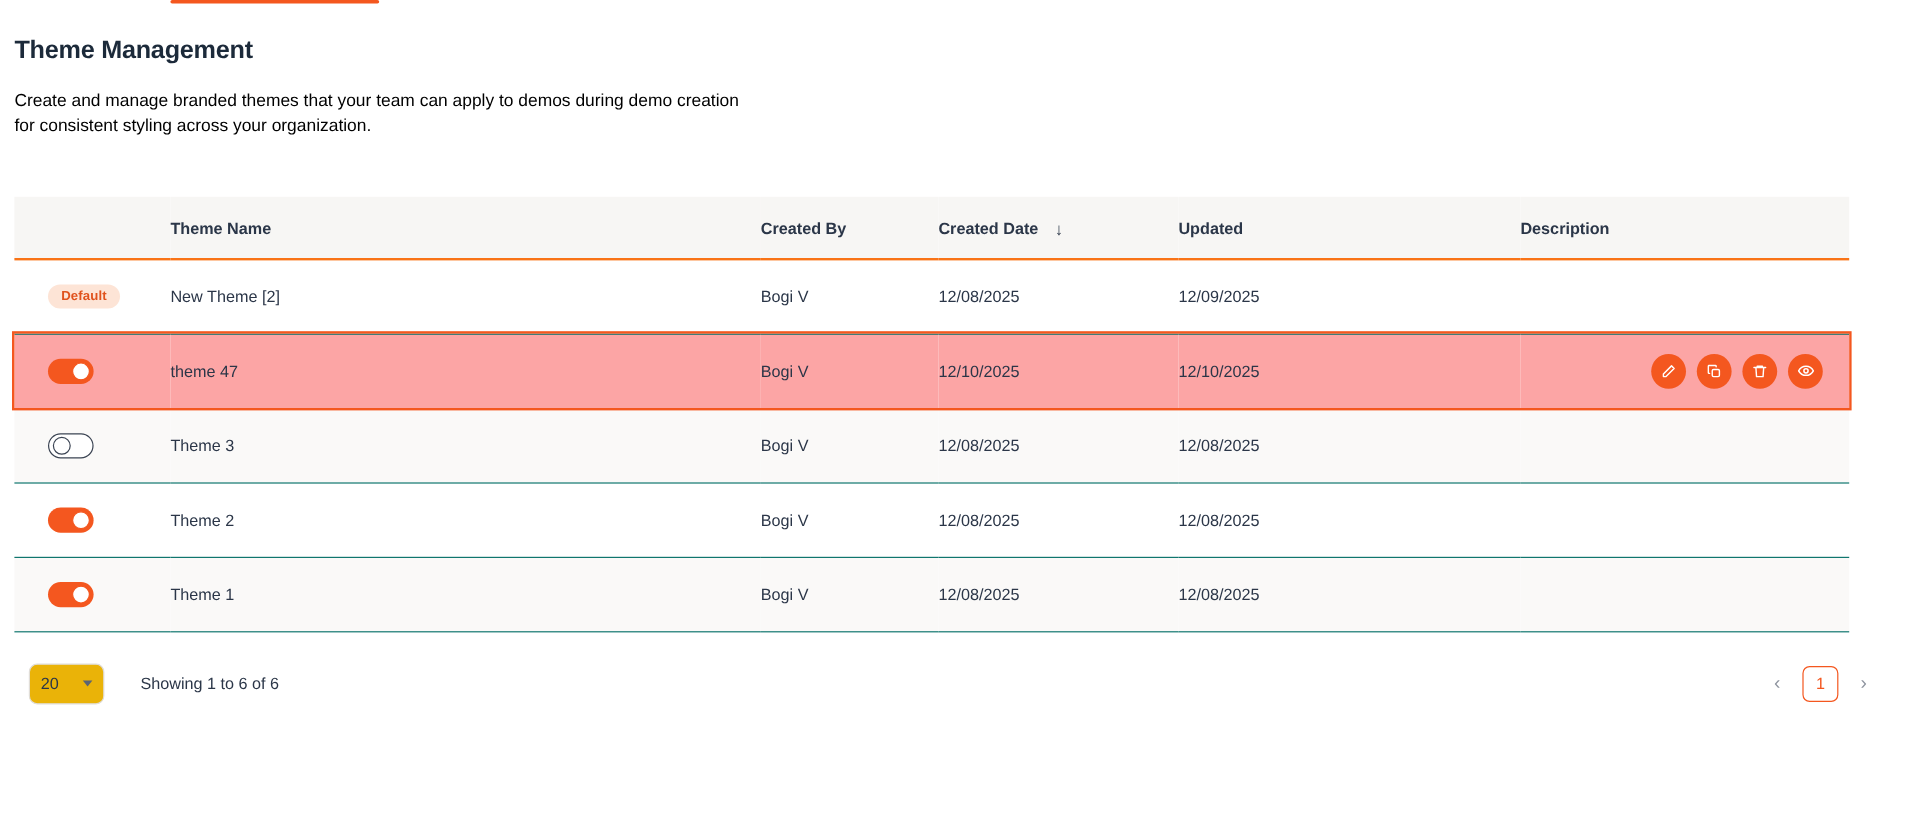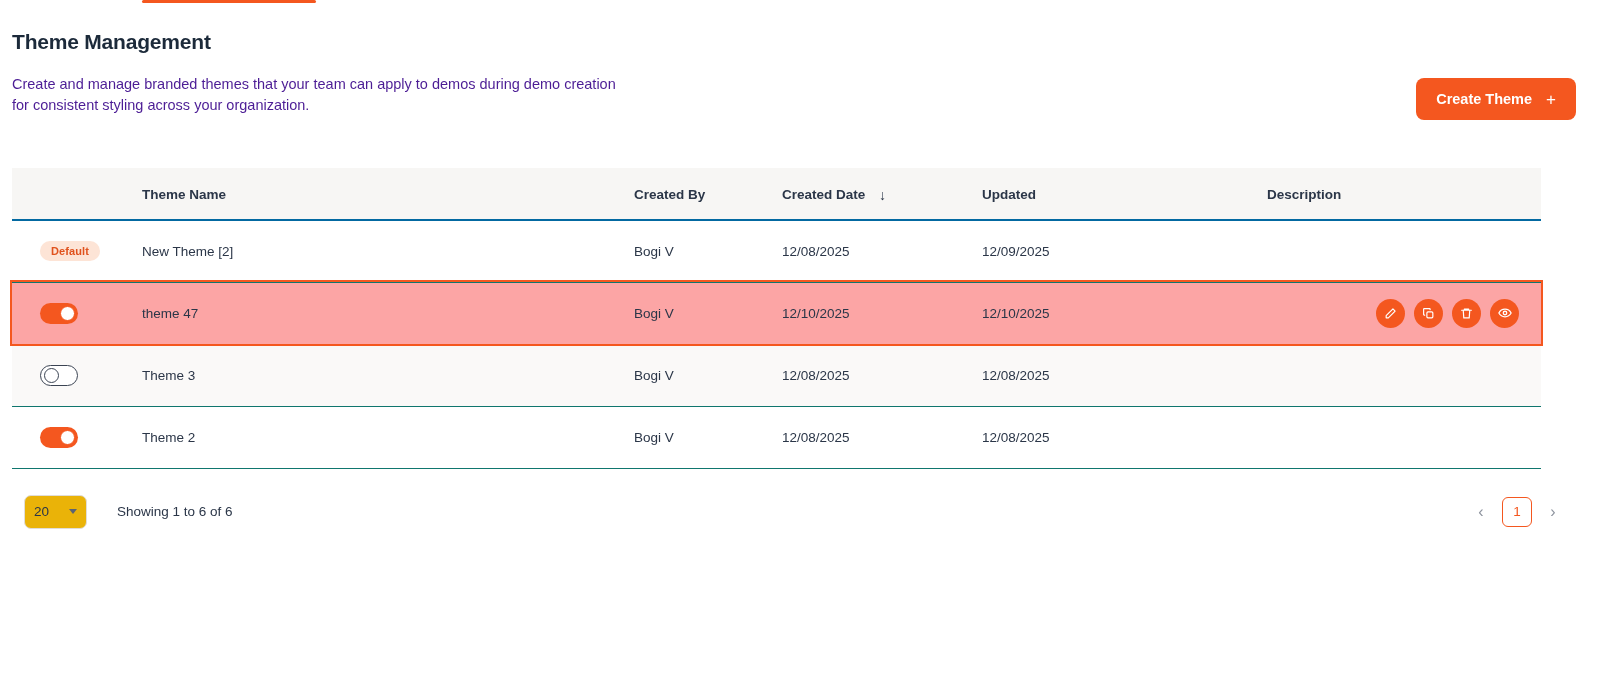--- a/index.html
+++ b/index.html
@@ -51,21 +51,21 @@
   }
 
   .subheader-row {
     display: flex;
     align-items: flex-start;
     justify-content: space-between;
   }
   .page-desc {
     font-size: 14.5px;
     line-height: 21px;
-    color: #4c1d95;
+    color: #000000;
     max-width: 610px;
     margin: 0;
   }
 
   .create-btn {
     background: #f4571f;
     color: #ffffff;
     border: none;
     border-radius: 8px;
     font-size: 14.5px;
@@ -95,21 +95,21 @@
     border-collapse: collapse;
     table-layout: fixed;
   }
   thead th {
     background: #f7f6f4;
     text-align: left;
     font-size: 13.5px;
     font-weight: bold;
     color: #2b3648;
     padding: 18px 0 17px 0;
-    border-bottom: 2px solid #0369a1;
+    border-bottom: 2px solid #f97316;
   }
   th.c-toggle { width: 130px; padding-left: 28px; }
   th.c-name   { width: 492px; }
   th.c-by     { width: 148px; }
   th.c-created{ width: 200px; }
   th.c-updated{ width: 285px; }
   th.c-desc   { width: 274px; }
 
   .sort-arrow {
     display: inline-block;
@@ -269,24 +269,20 @@
   <div class="top-tab-strip">
     <div class="top-tab-underline"></div>
   </div>
 
   <div class="content">
 
     <h1 class="page-title">Theme Management</h1>
 
     <div class="subheader-row">
       <p class="page-desc">Create and manage branded themes that your team can apply to demos during demo creation for consistent styling across your organization.</p>
-      <button class="create-btn">
-        <span>Create Theme</span>
-        <span class="plus">+</span>
-      </button>
     </div>
 
     <div class="table-wrap">
       <table>
         <thead>
           <tr>
             <th class="c-toggle"></th>
             <th class="c-name">Theme Name</th>
             <th class="c-by">Created By</th>
             <th class="c-created">
@@ -362,20 +358,30 @@
             <td class="c-toggle">
               <span class="toggle on"><span class="knob"></span></span>
             </td>
             <td class="c-name">Theme 2</td>
             <td class="c-by">Bogi V</td>
             <td class="c-created">12/08/2025</td>
             <td class="c-updated">12/08/2025</td>
             <td class="c-desc"></td>
           </tr>
 
+          <tr class="alt">
+            <td class="c-toggle">
+              <span class="toggle on"><span class="knob"></span></span>
+            </td>
+            <td class="c-name">Theme 1</td>
+            <td class="c-by">Bogi V</td>
+            <td class="c-created">12/08/2025</td>
+            <td class="c-updated">12/08/2025</td>
+            <td class="c-desc"></td>
+          </tr>
 
         </tbody>
       </table>
     </div>
 
     <div class="footer">
       <div class="rows-select">
         <span>20</span>
         <span class="caret"></span>
       </div>

